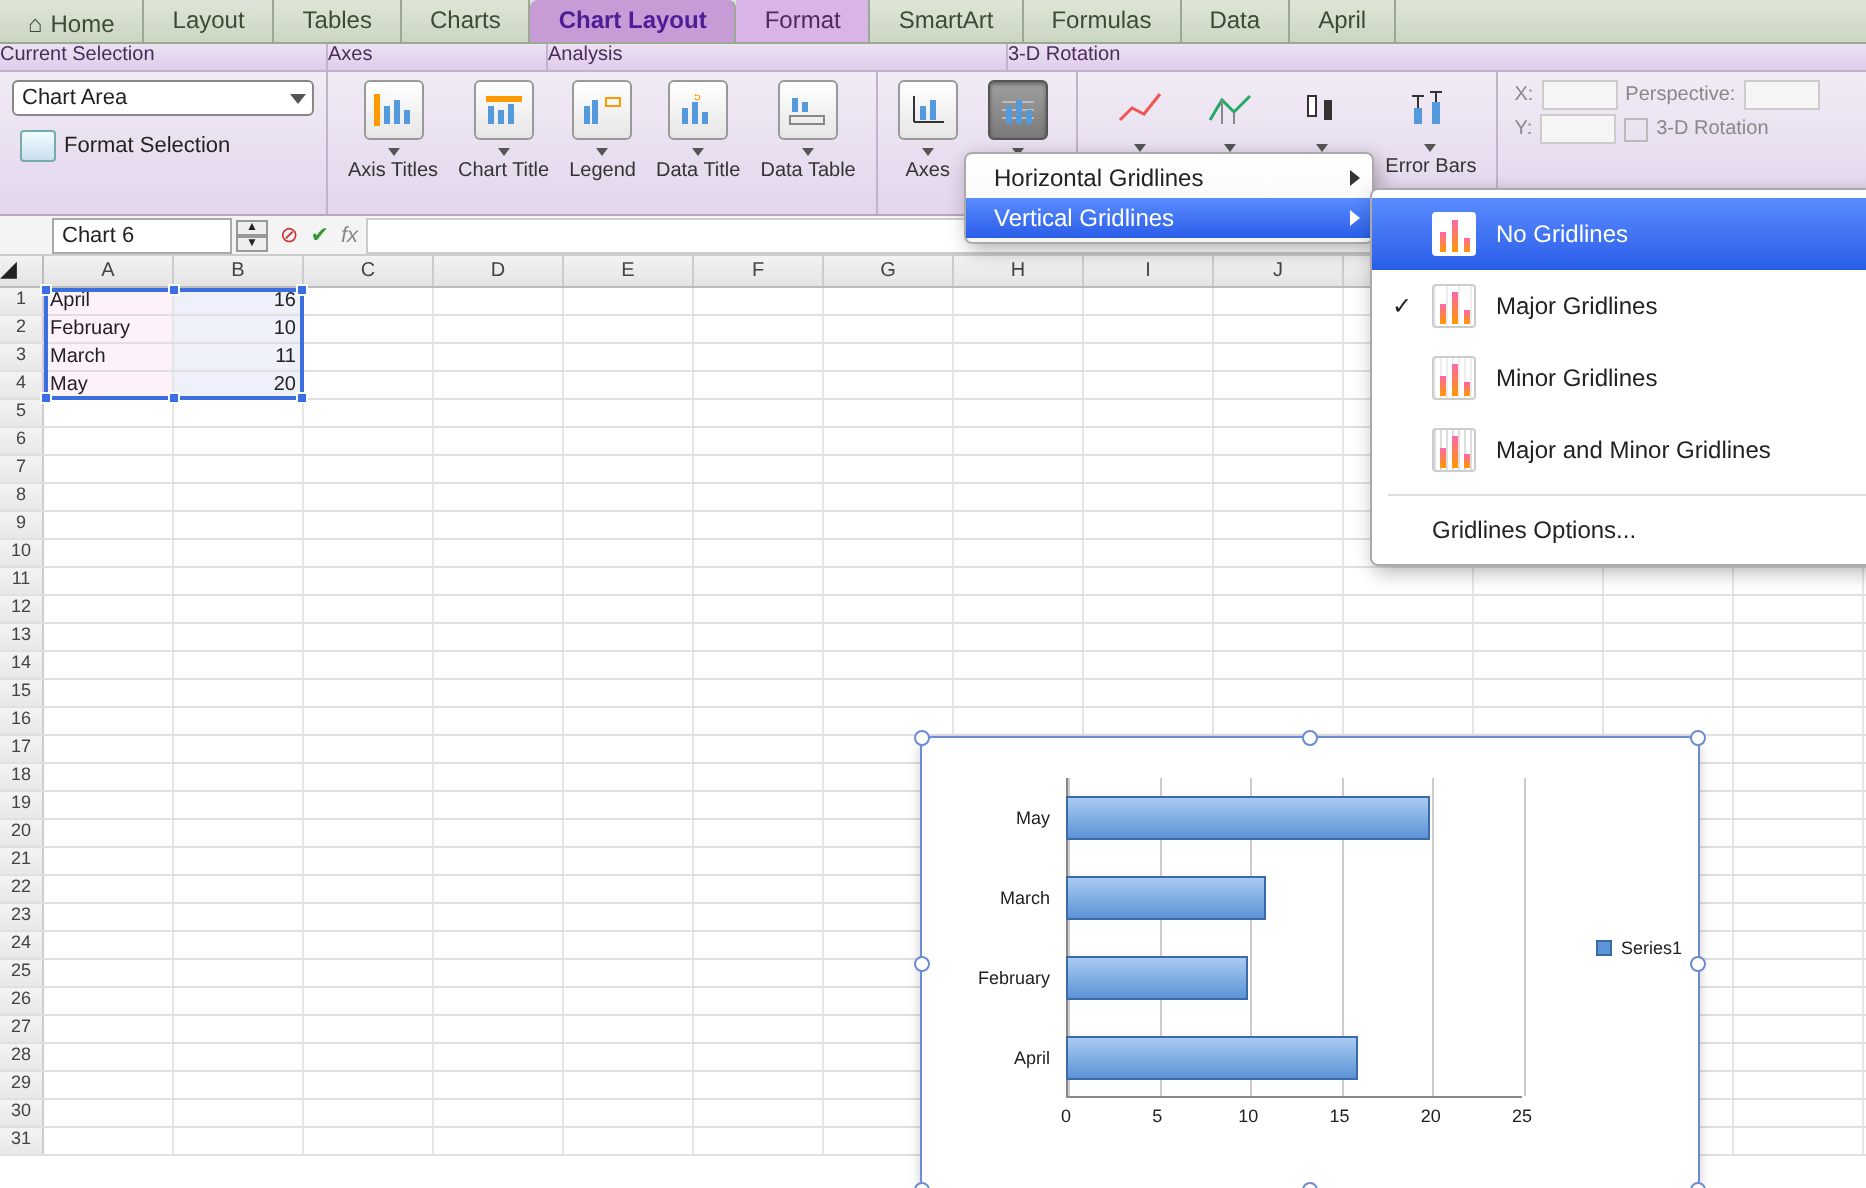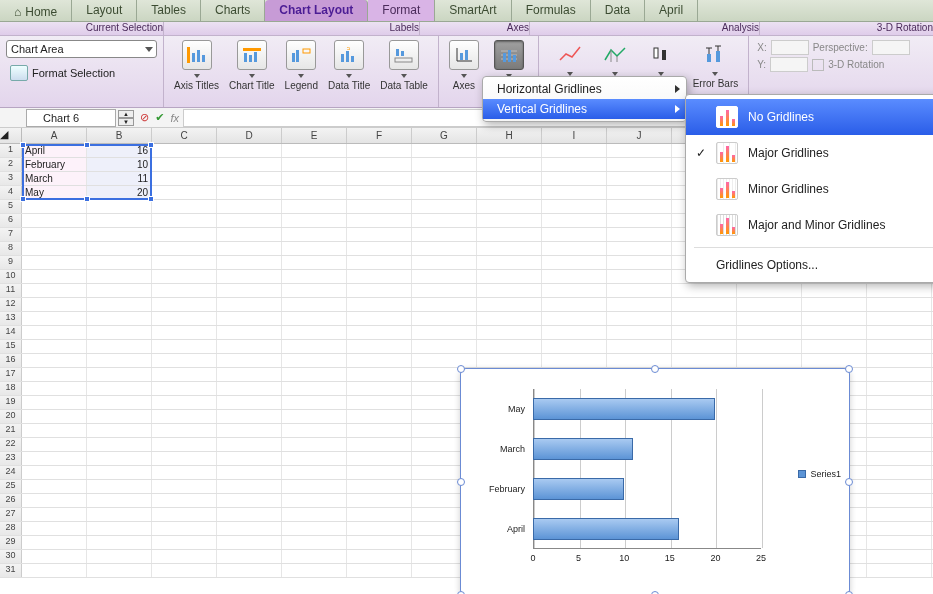--- a/index.html
+++ b/index.html
@@ -25,21 +25,21 @@
   .combo .arrow { position:absolute; right:3px; width:0; height:0; border-left:4px solid transparent; border-right:4px solid transparent; border-top:5px solid #555; }
   .fs-btn { display:flex; align-items:center; gap:4px; height:22px; padding:2px 4px; cursor:pointer; }
   .fs-btn .ic { width:18px; height:16px; border:1px solid #7aa; background:linear-gradient(#eff,#cde); border-radius:2px;}
 
   .grp-labels { display:flex; padding:4px 6px; gap:2px; border-right:1px solid #c2b2cc; }
   .grp-axes { display:flex; padding:4px 6px; gap:2px; border-right:1px solid #c2b2cc; }
   .grp-analysis { display:flex; padding:4px 6px; gap:2px; border-right:1px solid #c2b2cc; }
   .grp-3d { display:flex; flex-direction:column; padding:4px 8px; gap:2px; }
 
   .grp-head-row { display:flex; height:14px; background:linear-gradient(#ece2f2,#dfccea); border-bottom:1px solid #c2b2cc; font-size:10px; color:#4b2b5b;}
-  .grp-head { text-align:right; border-right:1px solid #c2b2cc; }
+  .grp-head { text-align:left; border-right:1px solid #c2b2cc; }
 
   .active-drop { background:linear-gradient(#a0a0a0,#7a7a7a); border:1px solid #555; border-radius:3px; box-shadow:inset 0 1px 2px rgba(0,0,0,.4); }
 
   
   .flyout1 { position:absolute; left:482px; top:76px; width:205px; background:linear-gradient(#fff,#f5f5f5); border:1px solid #aaa; border-radius:4px; box-shadow:2px 3px 10px rgba(0,0,0,.3); z-index:50; padding:2px 0;}
   .flyitem { height:20px; display:flex; align-items:center; padding:0 20px 0 14px; font-size:12px; position:relative; cursor:pointer;}
   .flyitem .arr { position:absolute; right:6px; width:0;height:0;border-top:4px solid transparent;border-bottom:4px solid transparent;border-left:5px solid #333;}
   .flyitem.sel { background:linear-gradient(#5a8cff,#2a5de8); color:#fff; }
   .flyitem.sel .arr { border-left-color:#fff; }
 
@@ -48,21 +48,21 @@
   .fitem.sel { background:linear-gradient(#5a8cff,#2a5de8); color:#fff; }
   .fitem .chk { position:absolute; left:10px; }
   .fitem .gicon { width:22px; height:22px; background:#fff; border:1px solid #ccc; border-radius:2px; display:flex; align-items:flex-end; justify-content:space-around; padding:1px; }
   .fitem.sel .gicon { border-color:#fff; }
   .bar { width:3px; background:linear-gradient(#f6a,#f90); }
   .fsep { height:1px; background:#ddd; margin:4px 8px; }
   .fopt { padding:6px 14px 6px 30px; font-size:12px; cursor:pointer;}
 
   
   .fxrow { display:flex; height:20px; border-bottom:1px solid #ccc; align-items:center; background:#f4f4f4;}
-  .namebox { width:90px; height:18px; margin-left:26px; background:#fff; border:1px solid #aaa; display:flex; align-items:center; padding:0 16px; font-size:11px;}
+  .namebox { width:90px; height:18px; margin-left:26px; background:#fff; border:1px solid #aaa; display:flex; align-items:center; padding:0 4px; font-size:11px;}
   .stepper { width:16px; display:flex; flex-direction:column; margin-left:2px;}
   .stepper div { height:8px; border:1px solid #999; background:#eee; font-size:6px; text-align:center; line-height:6px;}
   .fxicons { display:flex; gap:6px; margin-left:6px; align-items:center; color:#888;}
   .fxbar { flex:1; height:18px; background:#fff; border:1px solid #ccc; margin-left:4px;}
 
   
   .sheet { position:relative; }
   .colhdrs { display:flex; height:16px; background:linear-gradient(#f3f3f3,#e4e4e4); border-bottom:1px solid #bbb;}
   .corner { width:22px; border-right:1px solid #bbb; background:linear-gradient(#f3f3f3,#e4e4e4);}
   .ch { width:65px; text-align:center; font-size:10px; color:#444; border-right:1px solid #ccc; line-height:16px;}
@@ -105,21 +105,20 @@
   <div class="rtab active">Chart Layout</div>
   <div class="rtab fmt">Format</div>
   <div class="rtab">SmartArt</div>
   <div class="rtab">Formulas</div>
   <div class="rtab">Data</div>
   <div class="rtab">April</div>
 </div>
 
 <div class="grp-head-row">
   <div class="grp-head" style="width:164px">Current Selection</div>
-  <div class="grp-head" style="width:256px">Labels</div>
   <div class="grp-head" style="width:110px">Axes</div>
   <div class="grp-head" style="width:230px">Analysis</div>
   <div class="grp-head" style="flex:1;border-right:none">3-D Rotation</div>
 </div>
 
 <div class="ribbon">
   <div class="grp-cs">
     <div class="combo">
       <span>Chart Area</span>
         <div class="arrow"></div>

